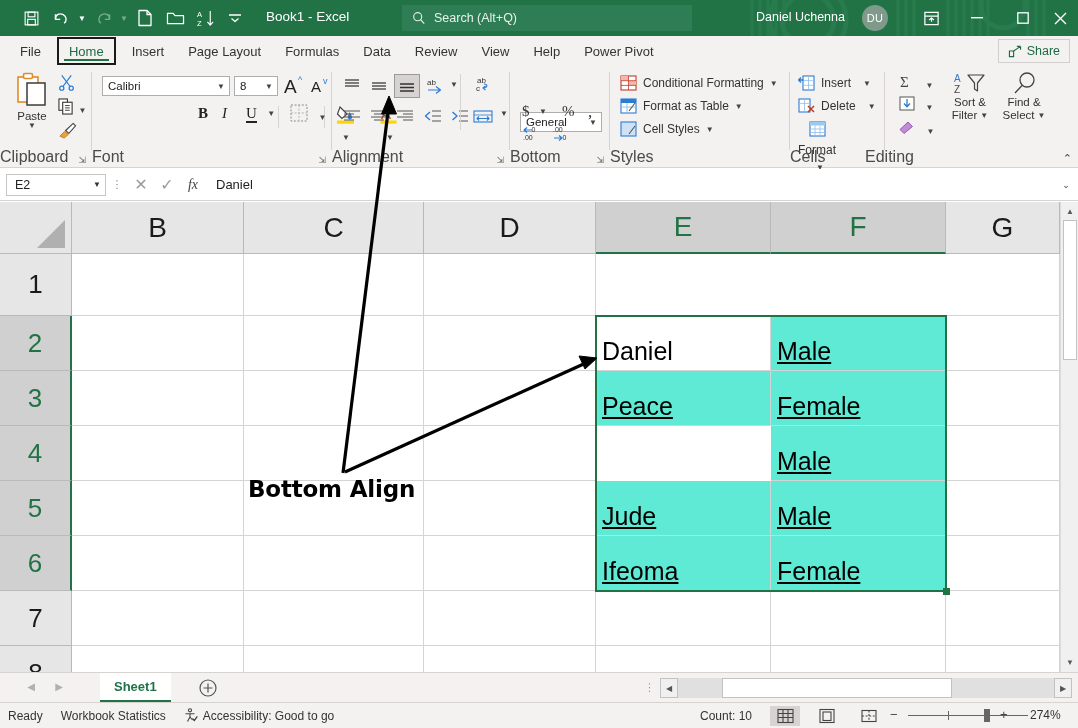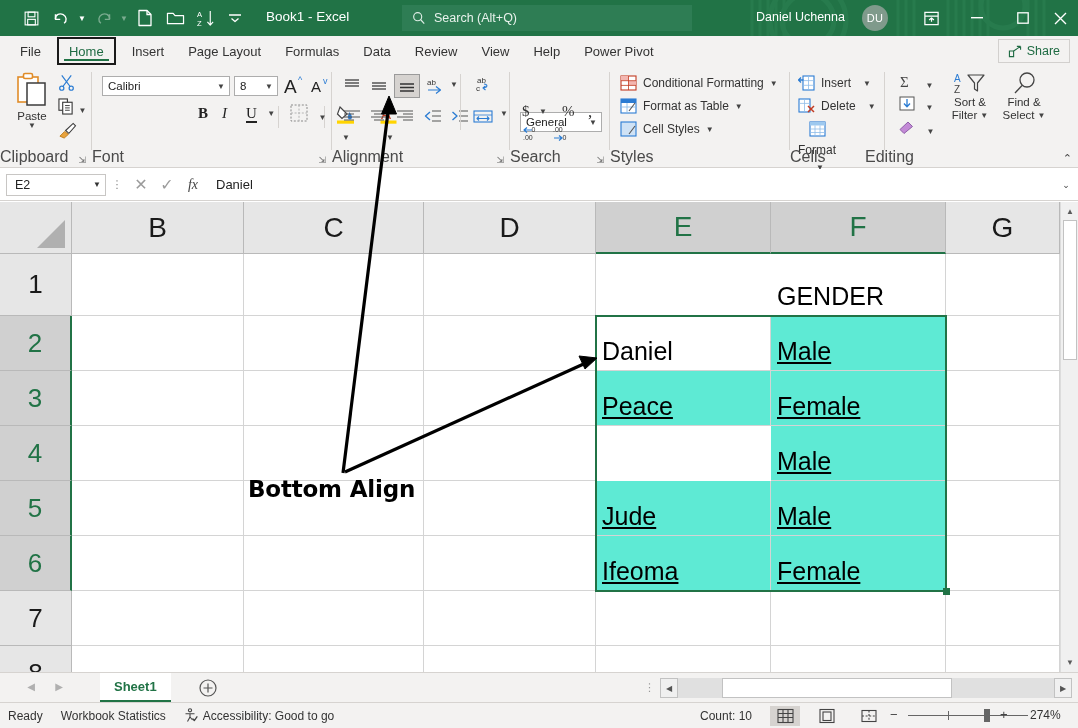--- a/index.html
+++ b/index.html
@@ -585,21 +585,21 @@
         <text x="1" y="14" font-size="7" fill="#333" font-family="Liberation Sans">.00</text>
       </svg>
     </div>
     <div id="n-decdec">
       <svg width="22" height="16" viewBox="0 0 22 16">
         <text x="1" y="6" font-size="7" fill="#333" font-family="Liberation Sans">.00</text>
         <path d="M2 12 L9.5 12 M7 9.5 L10 12 L7 14.5" fill="none" stroke="#2b7cd3" stroke-width="1.2" stroke-linejoin="round"></path>
         <text x="10.5" y="14" font-size="7" fill="#333" font-family="Liberation Sans">0</text>
       </svg>
     </div>
-    <div class="glabel">Search</div>
+    <div class="glabel">Bottom</div>
     <div class="dialog-launch" style="right:6px">⇲</div>
     <div class="gsep"></div>
   </div>
 
   <div class="rgroup" id="g-styles">
     <div class="srow" id="s-cond">
       <svg width="17" height="16" viewBox="0 0 17 16">
         <rect x="1" y="1" width="15" height="14" fill="#fff" stroke="#c23b22" stroke-width="1.1"></rect>
         <rect x="1" y="1" width="7.5" height="4.7" fill="#f3b6b0"></rect>
         <rect x="8.5" y="5.7" width="7.5" height="4.7" fill="#f3b6b0"></rect>
@@ -775,21 +775,20 @@
   <div class="gcell" style="left:771px;top:389px;width:175px;height:55px"></div>
   <div class="gcell" style="left:946px;top:389px;width:114px;height:55px"></div>
 
   <div class="gcell" style="left:72px;top:444px;width:172px;height:55px"></div>
   <div class="gcell" style="left:244px;top:444px;width:180px;height:55px"></div>
   <div class="gcell" style="left:424px;top:444px;width:172px;height:55px"></div>
   <div class="gcell" style="left:596px;top:444px;width:175px;height:55px"></div>
   <div class="gcell" style="left:771px;top:444px;width:175px;height:55px"></div>
   <div class="gcell" style="left:946px;top:444px;width:114px;height:55px"></div>
 
-  <div class="gcell" style="left:771px;top:52px;width:175px;height:62px">GENDER</div>
 
   <div class="gcell" style="left:596px;top:114px;width:175px;height:55px">Daniel</div>
   <div class="gcell hl" style="left:771px;top:114px;width:175px;height:55px">Male</div>
 
   <div class="gcell hl" style="left:596px;top:169px;width:175px;height:55px">Peace</div>
   <div class="gcell hl" style="left:771px;top:169px;width:175px;height:55px">Female</div>
 
   <div class="gcell hl" style="left:771px;top:224px;width:175px;height:55px">Male</div>
 
   <div class="gcell hl" style="left:596px;top:279px;width:175px;height:55px">Jude</div>

